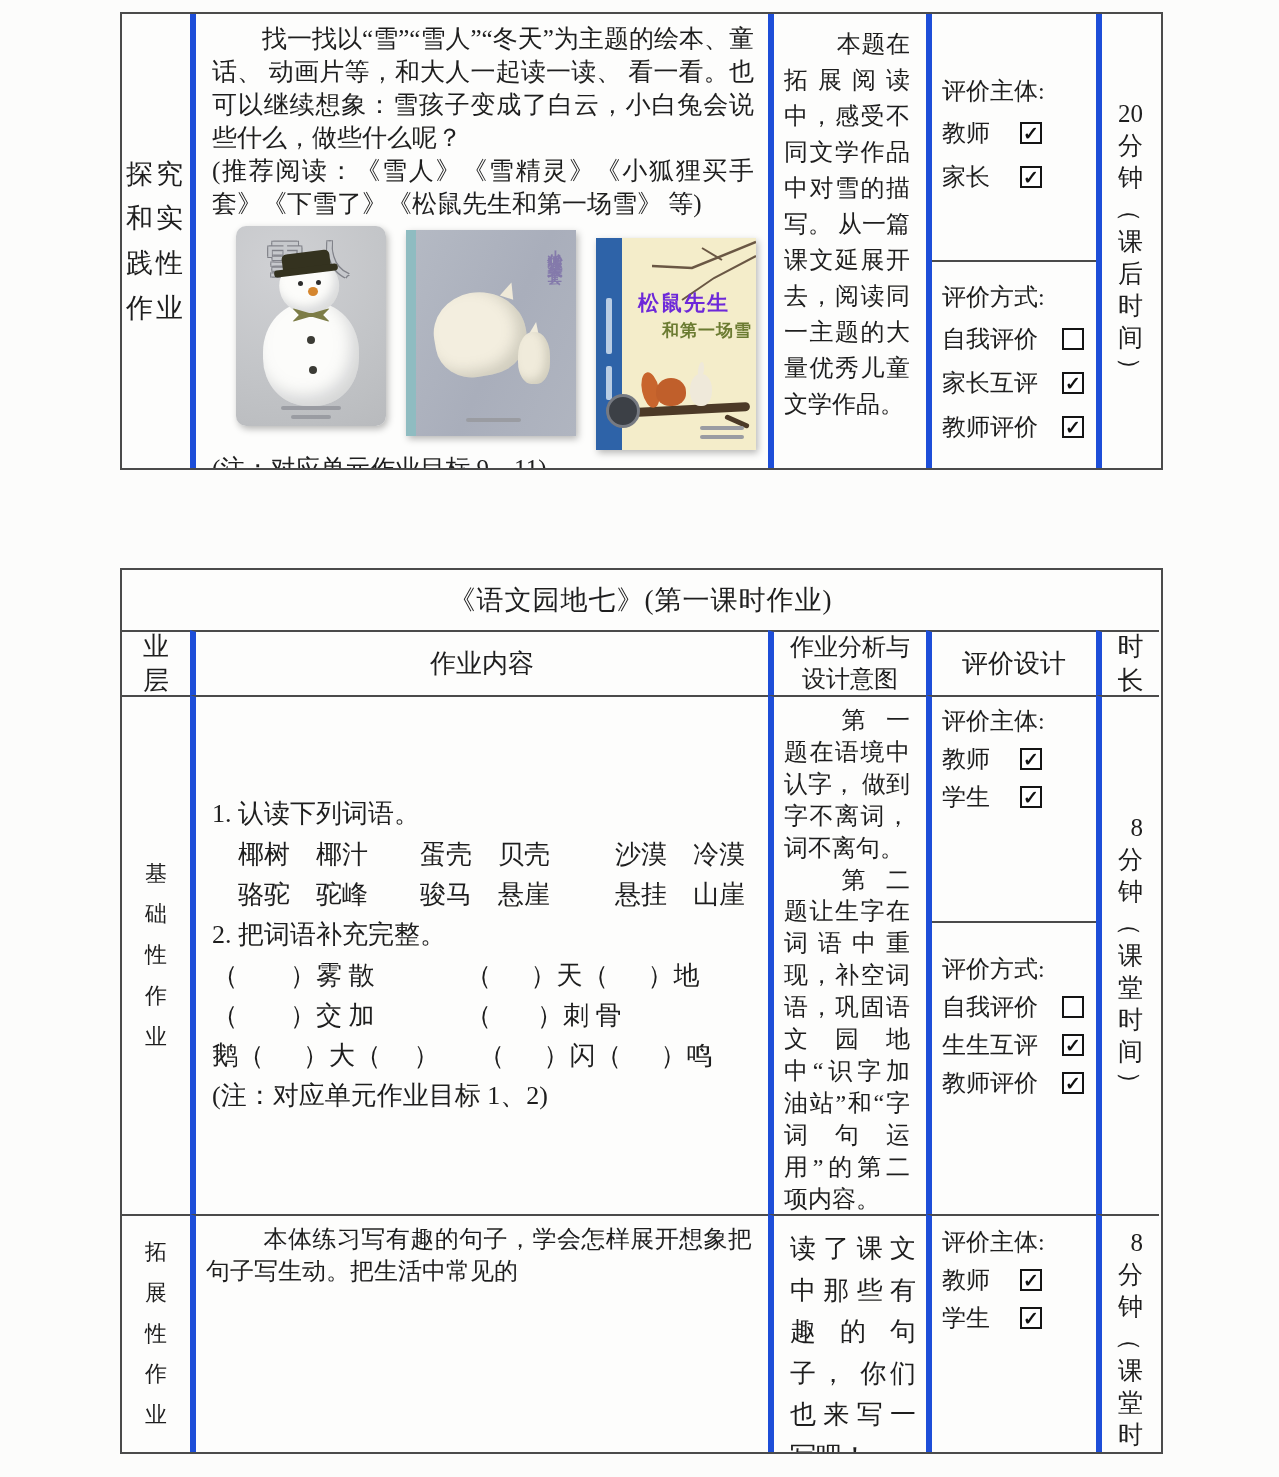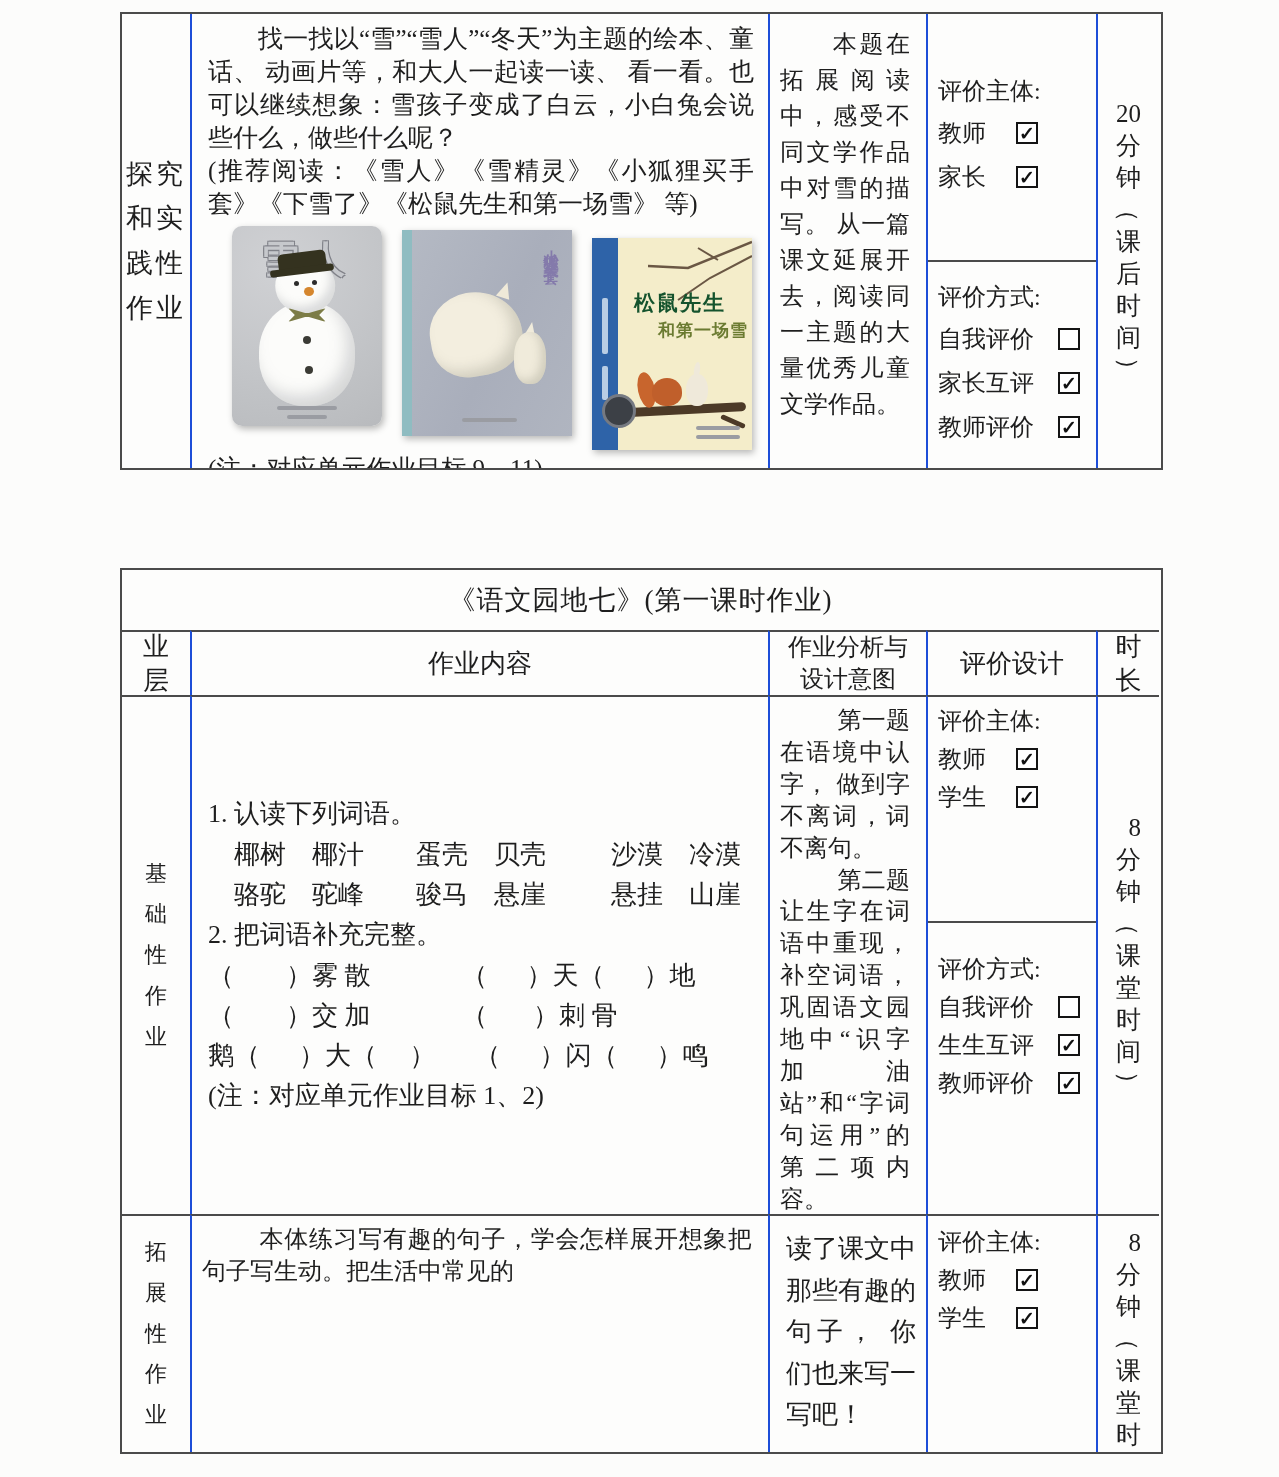--- a/index.html
+++ b/index.html
@@ -12,21 +12,21 @@
   }
   .tbl {
     position: absolute; display: grid; border: 2px solid #4b4b4b; background: #fdfdfc;
   }
   .t1 { left: 120px; top: 12px; width: 1043px; height: 458px;
         grid-template-columns: 68px 578px 158px 170px 63px; grid-template-rows: 1fr; }
   .t2 { left: 120px; top: 568px; width: 1043px; height: 886px;
         grid-template-columns: 68px 578px 158px 170px 63px;
         grid-template-rows: 60px 65px 519px 1fr; overflow: hidden; }
   .cell { border-color: #4b4b4b; overflow: hidden; position: relative; }
-  .bl { border-left: 2px solid #1d4ed8; }
+  .bl { border-left: 6px solid #1d4ed8; }
   .bt { border-top: 2px solid #4b4b4b; }
 
   
   .c-vlabel { display: flex; align-items: center; justify-content: center; }
   .vlabel { width: 2.35em; font-size: 27px; line-height: 1.65; letter-spacing: 3px;
             word-break: break-all; text-align: center; }
   .vlabel1 { width: 1.3em; font-size: 22px; line-height: 1.85; word-break: break-all; text-align: center; }
 
   
   .c-content { padding: 8px 14px 0 16px; font-size: 25px; line-height: 1.32; }
@@ -123,21 +123,21 @@
         background: #f0ebdb; border-radius: 46% 46% 42% 42%;
         box-shadow: inset -5px -4px 8px rgba(120,118,105,.25); }
   .kit-ear { position: absolute; top: 92px; left: 124px; width: 0; height: 0;
         border-left: 5px solid transparent; border-right: 5px solid transparent;
         border-bottom: 13px solid #f0ebdb; transform: rotate(10deg); }
 
   .b3 { width: 160px; height: 212px; margin-top: 12px; background: #f4edca; }
   .b3-spine { position: absolute; left: 0; top: 0; bottom: 0; width: 26px; background: #2e63a8; }
   .b3-spine .sbar { position: absolute; left: 10px; width: 6px; background: #b9cde4; border-radius: 2px; }
   .b3-title { position: absolute; top: 52px; left: 42px; font-size: 21px; font-weight: bold;
-        color: #14532d; letter-spacing: 2px; }
+        color: #6d28d9; letter-spacing: 2px; }
   .b3-sub { position: absolute; top: 82px; left: 66px; font-size: 17px; font-weight: bold;
         color: #6b7b31; letter-spacing: 1px; text-align: right; }
   .b3-branch { position: absolute; bottom: 36px; left: 38px; width: 116px; height: 9px;
         background: #4c3a27; border-radius: 5px; transform: rotate(-3deg); }
   .b3-twig { position: absolute; bottom: 26px; left: 128px; width: 26px; height: 5px;
         background: #4c3a27; border-radius: 3px; transform: rotate(24deg); }
   .squirrel { position: absolute; bottom: 44px; left: 60px; width: 30px; height: 28px;
         background: #c05f2b; border-radius: 50% 50% 45% 45%; }
   .squirrel-tail { position: absolute; bottom: 42px; left: 46px; width: 17px; height: 36px;
         background: #c briefly; background: #c8652d; border-radius: 50%; transform: rotate(-12deg); }

